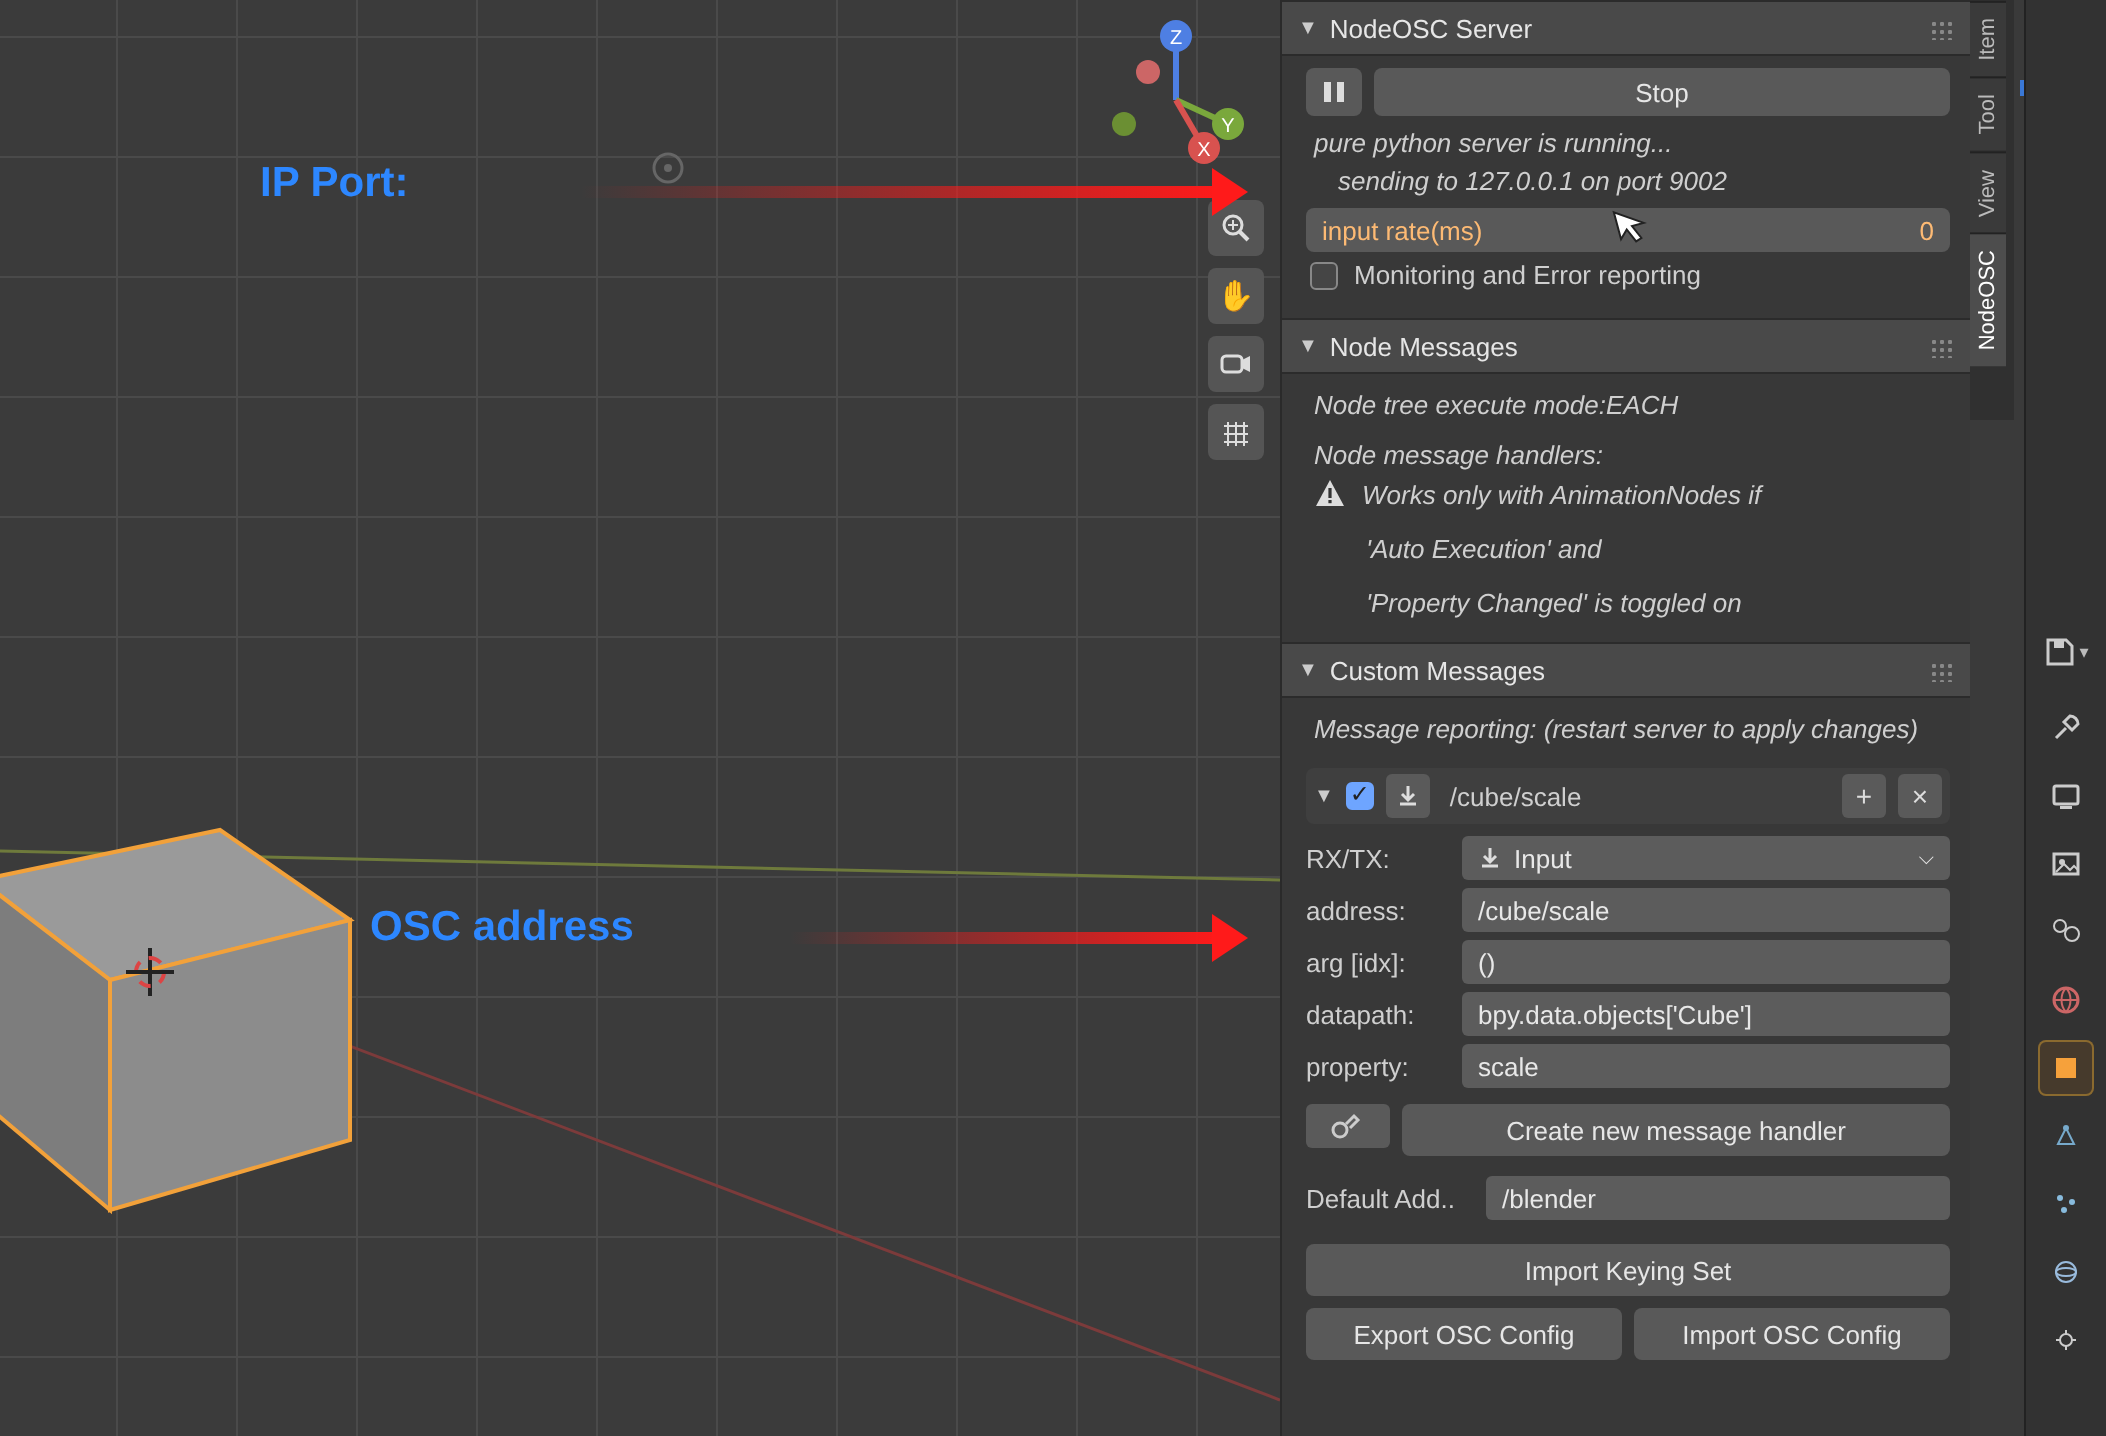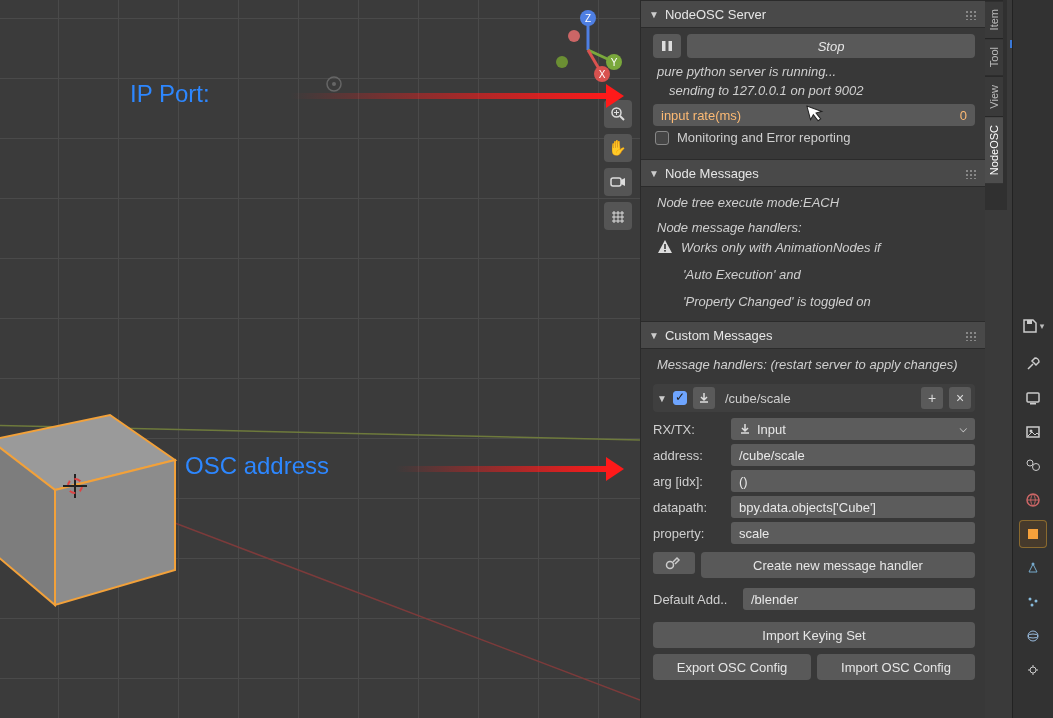--- a/index.html
+++ b/index.html
@@ -21,22 +21,22 @@
     background-image:
       linear-gradient(#4a4a4a 1px, transparent 1px),
       linear-gradient(90deg, #4a4a4a 1px, transparent 1px);
     background-size: 60px 60px;
     background-position: -2px 18px;
     overflow: hidden;
   }
   .annot {
     position: absolute;
     color: #2d87ff;
-    font-size: 24px;
-    font-weight: 400;
+    font-size: 21px;
+    font-weight: 700;
     white-space: nowrap;
   }
   .arrow {
     position: absolute;
     height: 6px;
     background: linear-gradient(to right, rgba(255,0,0,0) 0%, #ff1a1a 100%);
   }
   .arrow::after {
     content: "";
     position: absolute;
@@ -122,21 +122,21 @@
   .row { display:flex; align-items:center; margin-bottom:4px; gap:6px; }
   .btn {
     background:#595959;
     border-radius:4px;
     height:24px;
     display:flex; align-items:center; justify-content:center;
     color:#e6e6e6;
     font-size:13px;
   }
   .btn-pause { width:28px; }
-  .btn-stop { flex:1;font-style:italic; }
+  .btn-stop { flex:1; }
   .status-line { padding:2px 0 2px 4px; font-size:13px; color:#cfcfcf;font-style:italic;}
   .status-line.sub { padding-left:16px; }
   .field-bar {
     background:#595959; border-radius:4px; height:22px;
     display:flex; align-items:center; padding:0 8px;
     justify-content:space-between;
     color:#fdba74;
   }
   .checkbox-row { display:flex; align-items:center; gap:8px; padding:4px 2px; }
   .chk {
@@ -336,21 +336,21 @@
     <div class="status-line" style="padding-left:30px;margin-top:8px">'Auto Execution' and</div>
     <div class="status-line" style="padding-left:30px;margin-top:8px">'Property Changed' is toggled on</div>
   </div>
 
   <div class="section-header">
     <span class="tri">▼</span>
     <span>Custom Messages</span>
     <span class="grip"></span>
   </div>
   <div class="section-body">
-    <div class="status-line" style="margin-bottom:10px">Message handlers: (restart server to apply changes)</div>
+    <div class="status-line" style="margin-bottom:10px">Message reporting: (restart server to apply changes)</div>
 
     <div class="msg-strip">
       <span style="font-size:10px;color:#ccc">▼</span>
       <div class="chk on"></div>
       <div class="mini-btn">
         <svg width="12" height="12" viewBox="0 0 12 12">
             <path d="M6 1v6M3 5l3 3 3-3M2 10h8" stroke="#ddd" stroke-width="1.5" fill="none"></path>
           </svg>
       </div>
       <span style="flex:1;padding-left:4px">/cube/scale</span>

